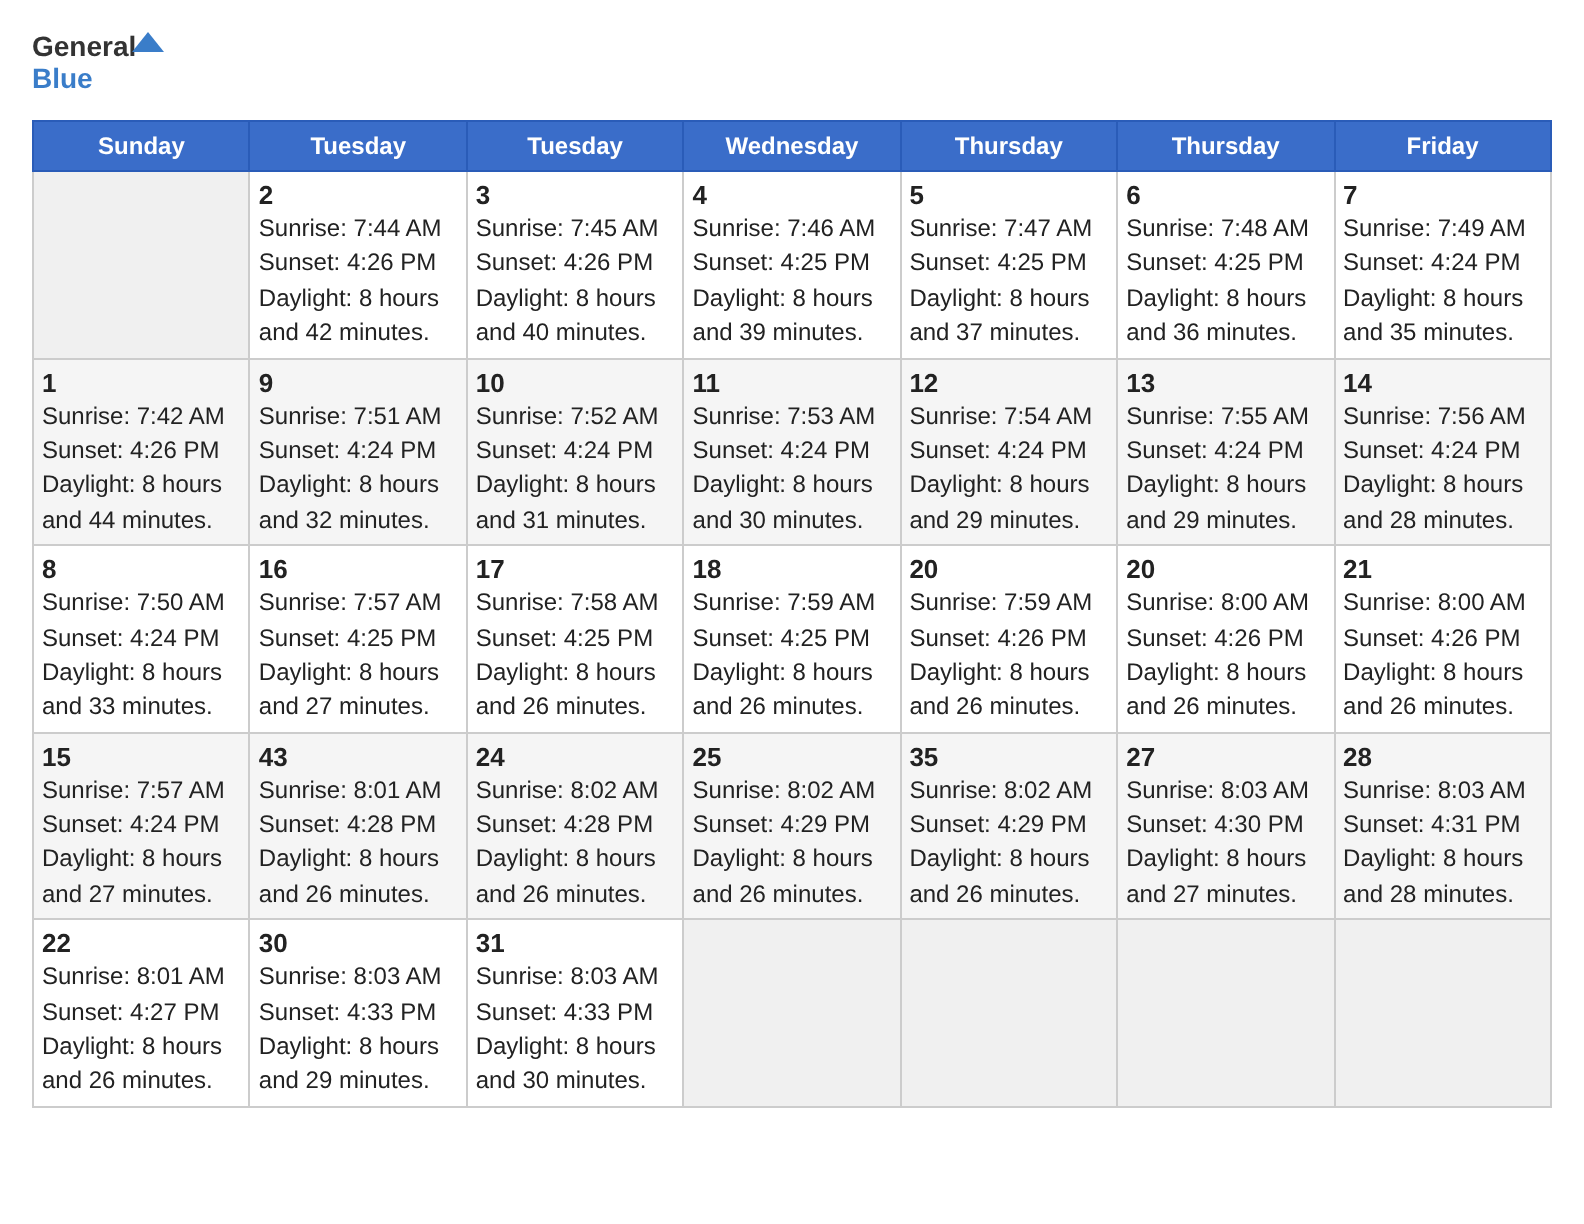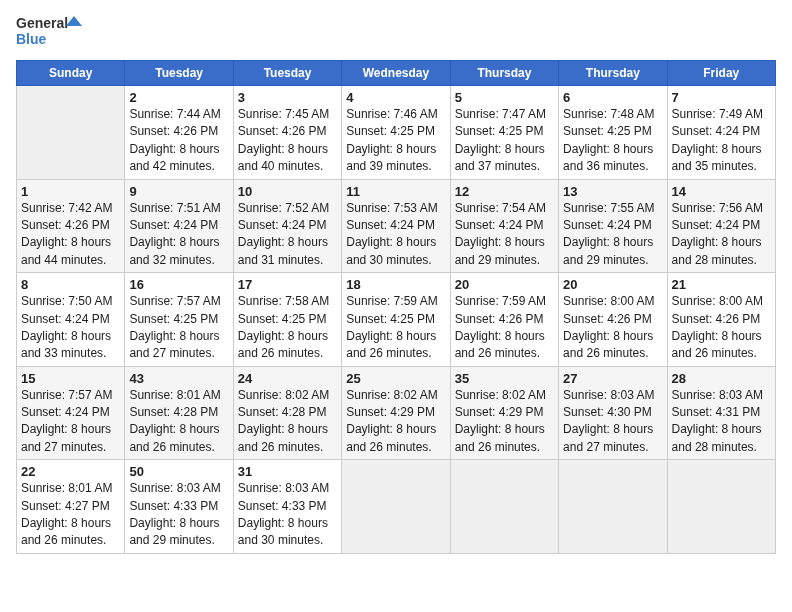--- a/index.html
+++ b/index.html
@@ -141,21 +141,21 @@
           <td><span class="day-num">15</span><span class="day-info">Sunrise: 7:57 AM<br>Sunset: 4:24 PM<br>Daylight: 8 hours and 27 minutes.</span></td>
           <td><span class="day-num">43</span><span class="day-info">Sunrise: 8:01 AM<br>Sunset: 4:28 PM<br>Daylight: 8 hours and 26 minutes.</span></td>
           <td><span class="day-num">24</span><span class="day-info">Sunrise: 8:02 AM<br>Sunset: 4:28 PM<br>Daylight: 8 hours and 26 minutes.</span></td>
           <td><span class="day-num">25</span><span class="day-info">Sunrise: 8:02 AM<br>Sunset: 4:29 PM<br>Daylight: 8 hours and 26 minutes.</span></td>
           <td><span class="day-num">35</span><span class="day-info">Sunrise: 8:02 AM<br>Sunset: 4:29 PM<br>Daylight: 8 hours and 26 minutes.</span></td>
           <td><span class="day-num">27</span><span class="day-info">Sunrise: 8:03 AM<br>Sunset: 4:30 PM<br>Daylight: 8 hours and 27 minutes.</span></td>
           <td><span class="day-num">28</span><span class="day-info">Sunrise: 8:03 AM<br>Sunset: 4:31 PM<br>Daylight: 8 hours and 28 minutes.</span></td>
         </tr>
         <tr>
           <td><span class="day-num">22</span><span class="day-info">Sunrise: 8:01 AM<br>Sunset: 4:27 PM<br>Daylight: 8 hours and 26 minutes.</span></td>
-          <td><span class="day-num">50</span><span class="day-info">Sunrise: 8:03 AM<br>Sunset: 4:33 PM<br>Daylight: 8 hours and 29 minutes.</span></td>
+          <td><span class="day-num">30</span><span class="day-info">Sunrise: 8:03 AM<br>Sunset: 4:33 PM<br>Daylight: 8 hours and 29 minutes.</span></td>
           <td><span class="day-num">31</span><span class="day-info">Sunrise: 8:03 AM<br>Sunset: 4:33 PM<br>Daylight: 8 hours and 30 minutes.</span></td>
           <td class="empty"></td>
           <td class="empty"></td>
           <td class="empty"></td>
           <td class="empty"></td>
         </tr>
       </tbody>
   </table>
 </div>
 

